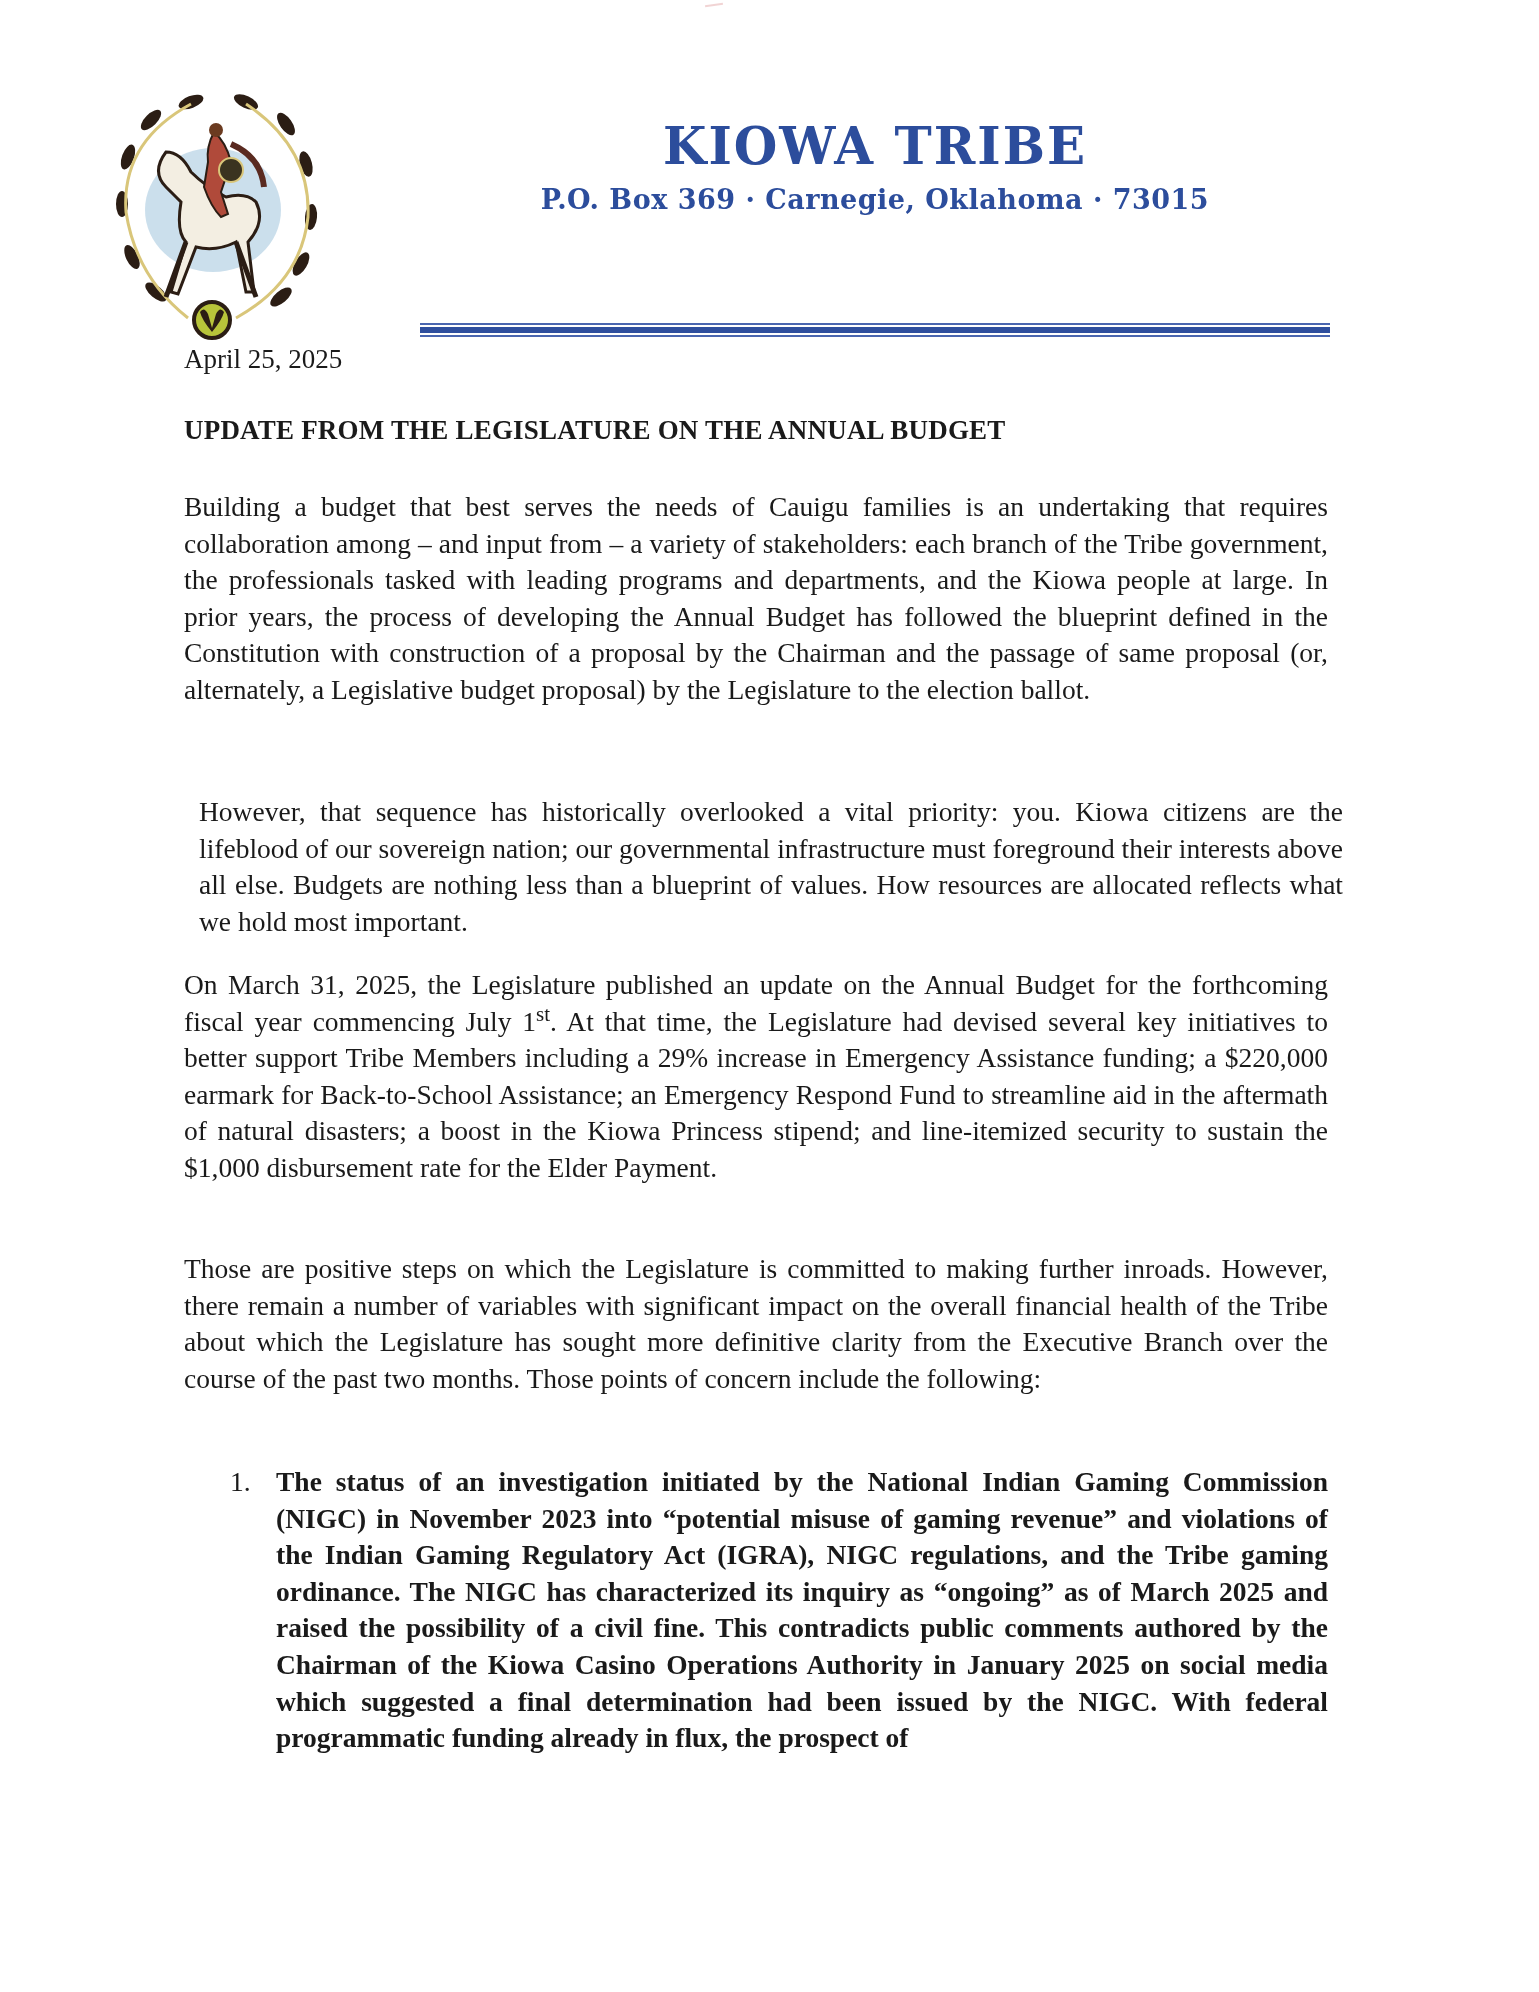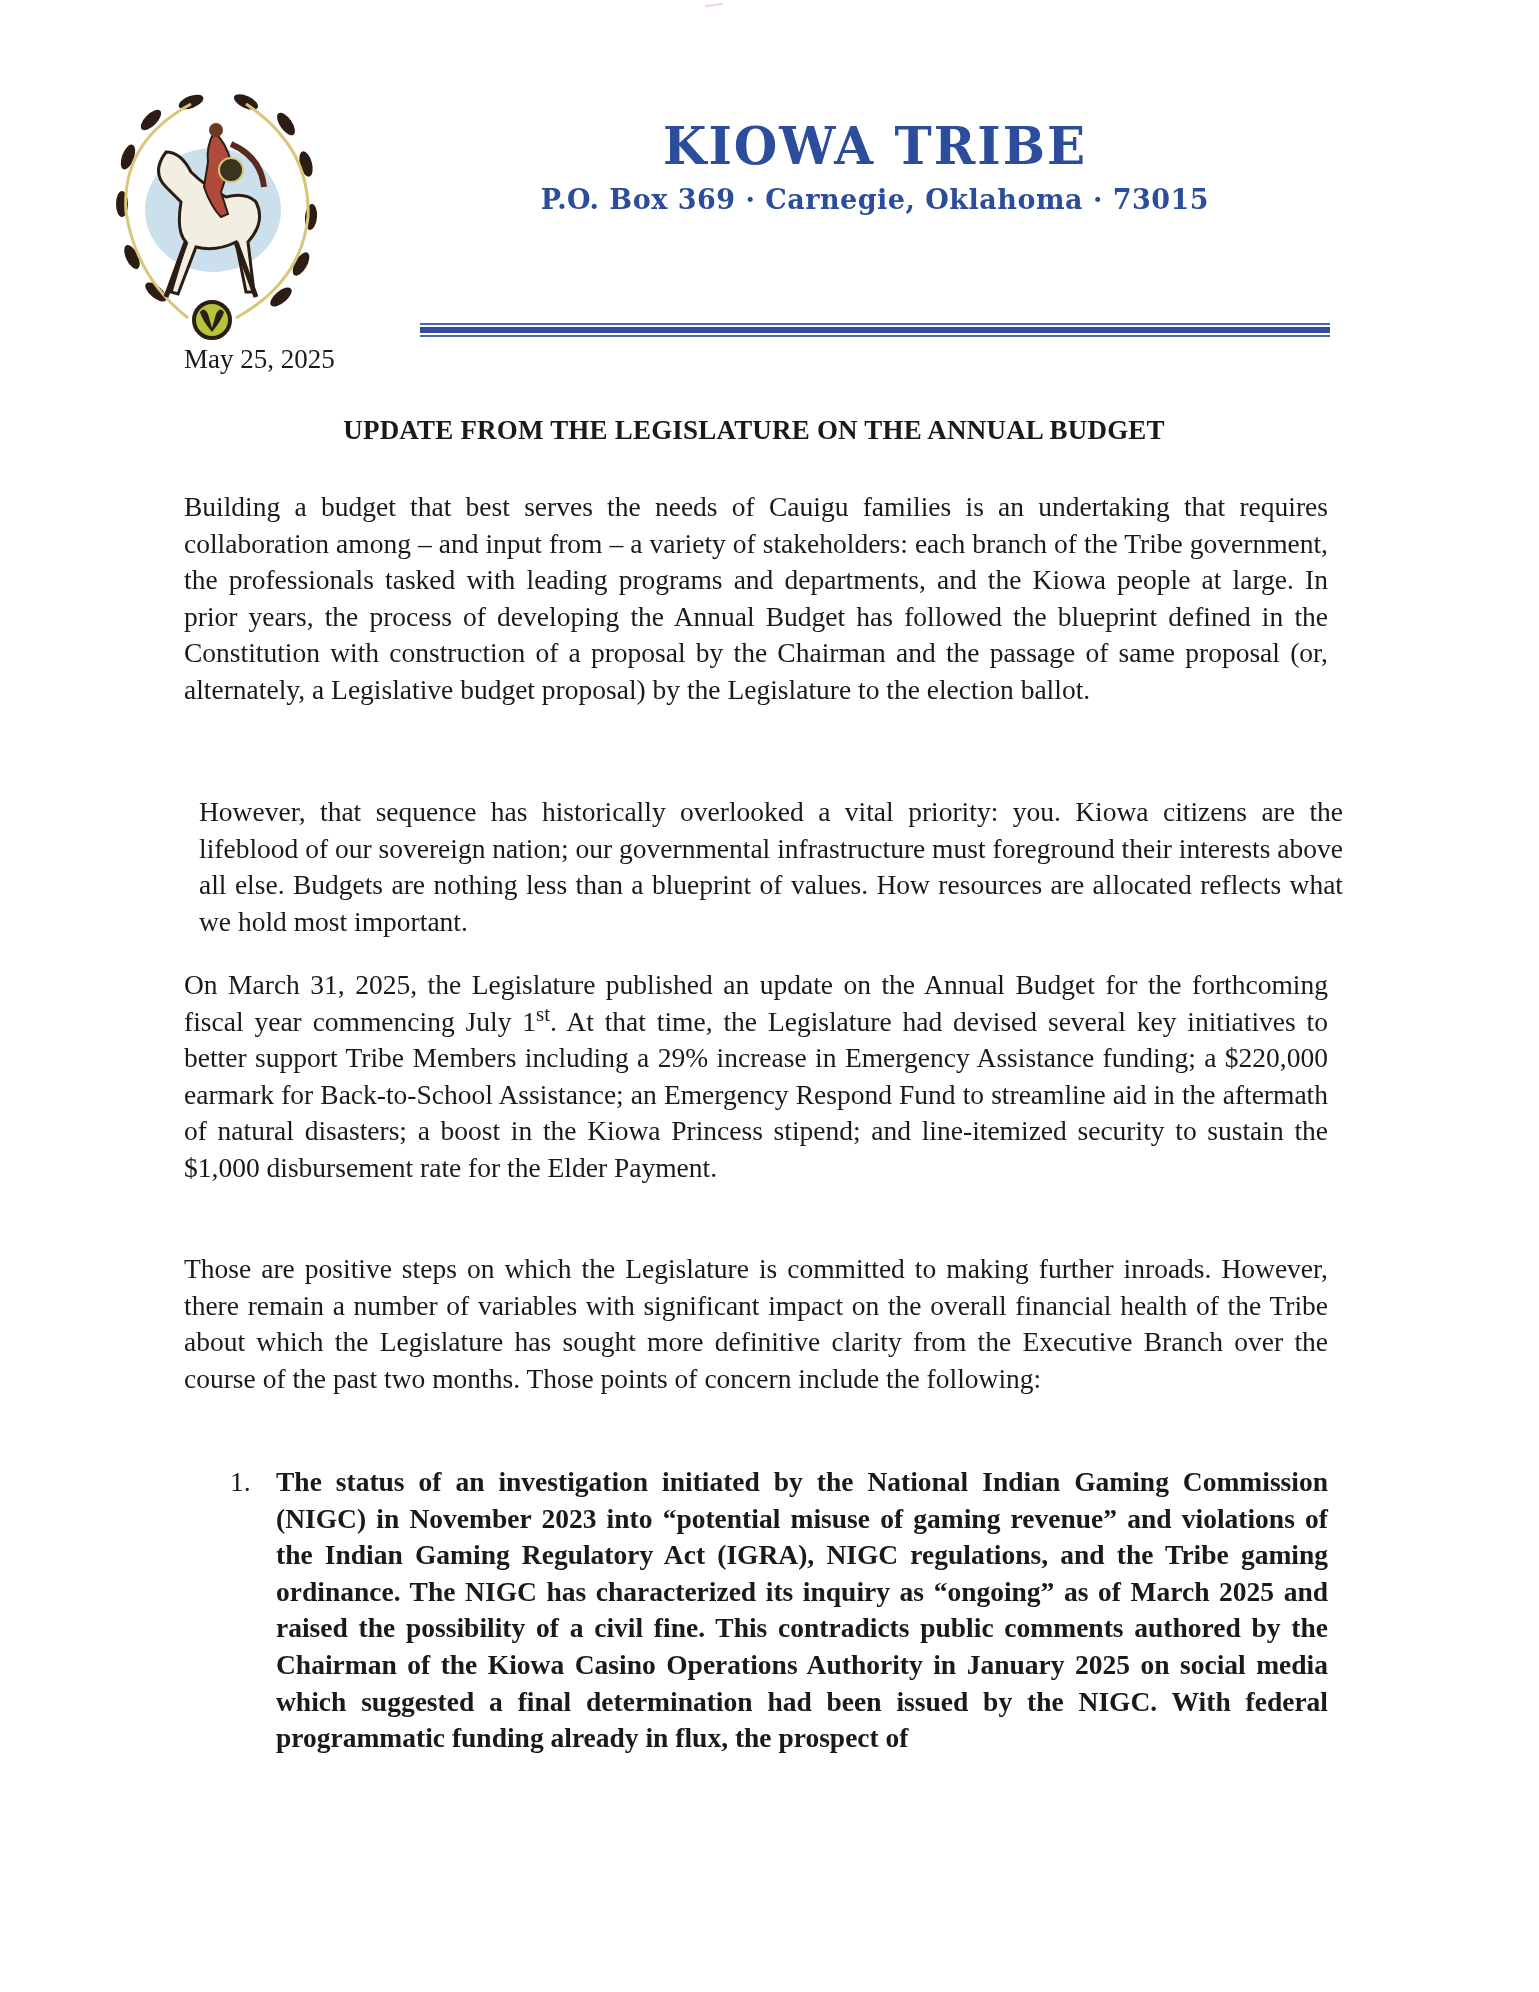--- a/index.html
+++ b/index.html
@@ -29,21 +29,21 @@
       font-family: "DejaVu Serif", "Liberation Serif", serif; font-weight: 700;
       font-size: 27px; line-height: 34px; letter-spacing: 2px;
     }
     .rule { position: absolute; left: 420px; top: 323px; width: 910px; height: 14px; }
     .rule .r1 { position: absolute; left: 0; right: 0; top: 0; height: 2px; background: #4a66b0; }
     .rule .r2 { position: absolute; left: 0; right: 0; top: 4px; height: 6px; background: #2f4f9e; }
     .rule .r3 { position: absolute; left: 0; right: 0; top: 12px; height: 2px; background: #4a66b0; }
 
     .date { position: absolute; left: 184px; top: 342px; font-size: 27px; line-height: 34px; }
     .doc-title {
-      position: absolute; left: 184px; top: 413px; width: 1140px; text-align: center;
+      position: absolute; left: 184px; top: 413px; width: 1140px; 
       font-weight: 700; font-size: 27px; line-height: 34px; letter-spacing: 0.2px;
     }
     .body-text { position: absolute; left: 184px; width: 1144px; font-size: 27.5px; line-height: 36.6px; text-align: justify; }
     .p1 { top: 489px; }
     .p2 { top: 779px; }
     .p3 { top: 967px; }
     .p4 { top: 1251px; }
     .list { position: absolute; left: 230px; top: 1464px; width: 1098px; font-size: 27.5px; line-height: 36.6px; }
     .list-item { display: flex; }
     .list-num { width: 46px; flex: 0 0 46px; }
@@ -96,21 +96,21 @@
     <div class="tribe-name">KIOWA TRIBE</div>
     <div class="addr-line">P.O. Box 369 · Carnegie, Oklahoma · 73015</div>
   </div>
 
   <div class="rule">
     <div class="r1"></div>
     <div class="r2"></div>
     <div class="r3"></div>
   </div>
 
-  <div class="date">May 25, 2025</div>
+  <div class="date">April 25, 2025</div>
 
   <div class="doc-title">UPDATE FROM THE LEGISLATURE ON THE ANNUAL BUDGET</div>
 
   <p class="body-text p1" style="margin:0">Building a budget that best serves the needs of Cauigu families is an undertaking that requires collaboration among – and input from – a variety of stakeholders: each branch of the Tribe government, the professionals tasked with leading programs and departments, and the Kiowa people at large. In prior years, the process of developing the Annual Budget has followed the blueprint defined in the Constitution with construction of a proposal by the Chairman and the passage of same proposal (or, alternately, a Legislative budget proposal) by the Legislature to the election ballot.</p>
   <p class="body-text p2" style="margin:15px">However, that sequence has historically overlooked a vital priority: you. Kiowa citizens are the lifeblood of our sovereign nation; our governmental infrastructure must foreground their interests above all else. Budgets are nothing less than a blueprint of values. How resources are allocated reflects what we hold most important.</p>
   <p class="body-text p3" style="margin:0"><span>On March 31, 2025, the Legislature published an update on the Annual Budget for the forthcoming fiscal year commencing July 1</span><sup>st</sup><span>. At that time, the Legislature had devised several key initiatives to better support Tribe Members including a 29% increase in Emergency Assistance funding; a $220,000 earmark for Back-to-School Assistance; an Emergency Respond Fund to streamline aid in the aftermath of natural disasters; a boost in the Kiowa Princess stipend; and line-itemized security to sustain the $1,000 disbursement rate for the Elder Payment.</span></p>
   <p class="body-text p4" style="margin:0">Those are positive steps on which the Legislature is committed to making further inroads. However, there remain a number of variables with significant impact on the overall financial health of the Tribe about which the Legislature has sought more definitive clarity from the Executive Branch over the course of the past two months. Those points of concern include the following:</p>
 
   <div class="list">
     <div class="list-item">

